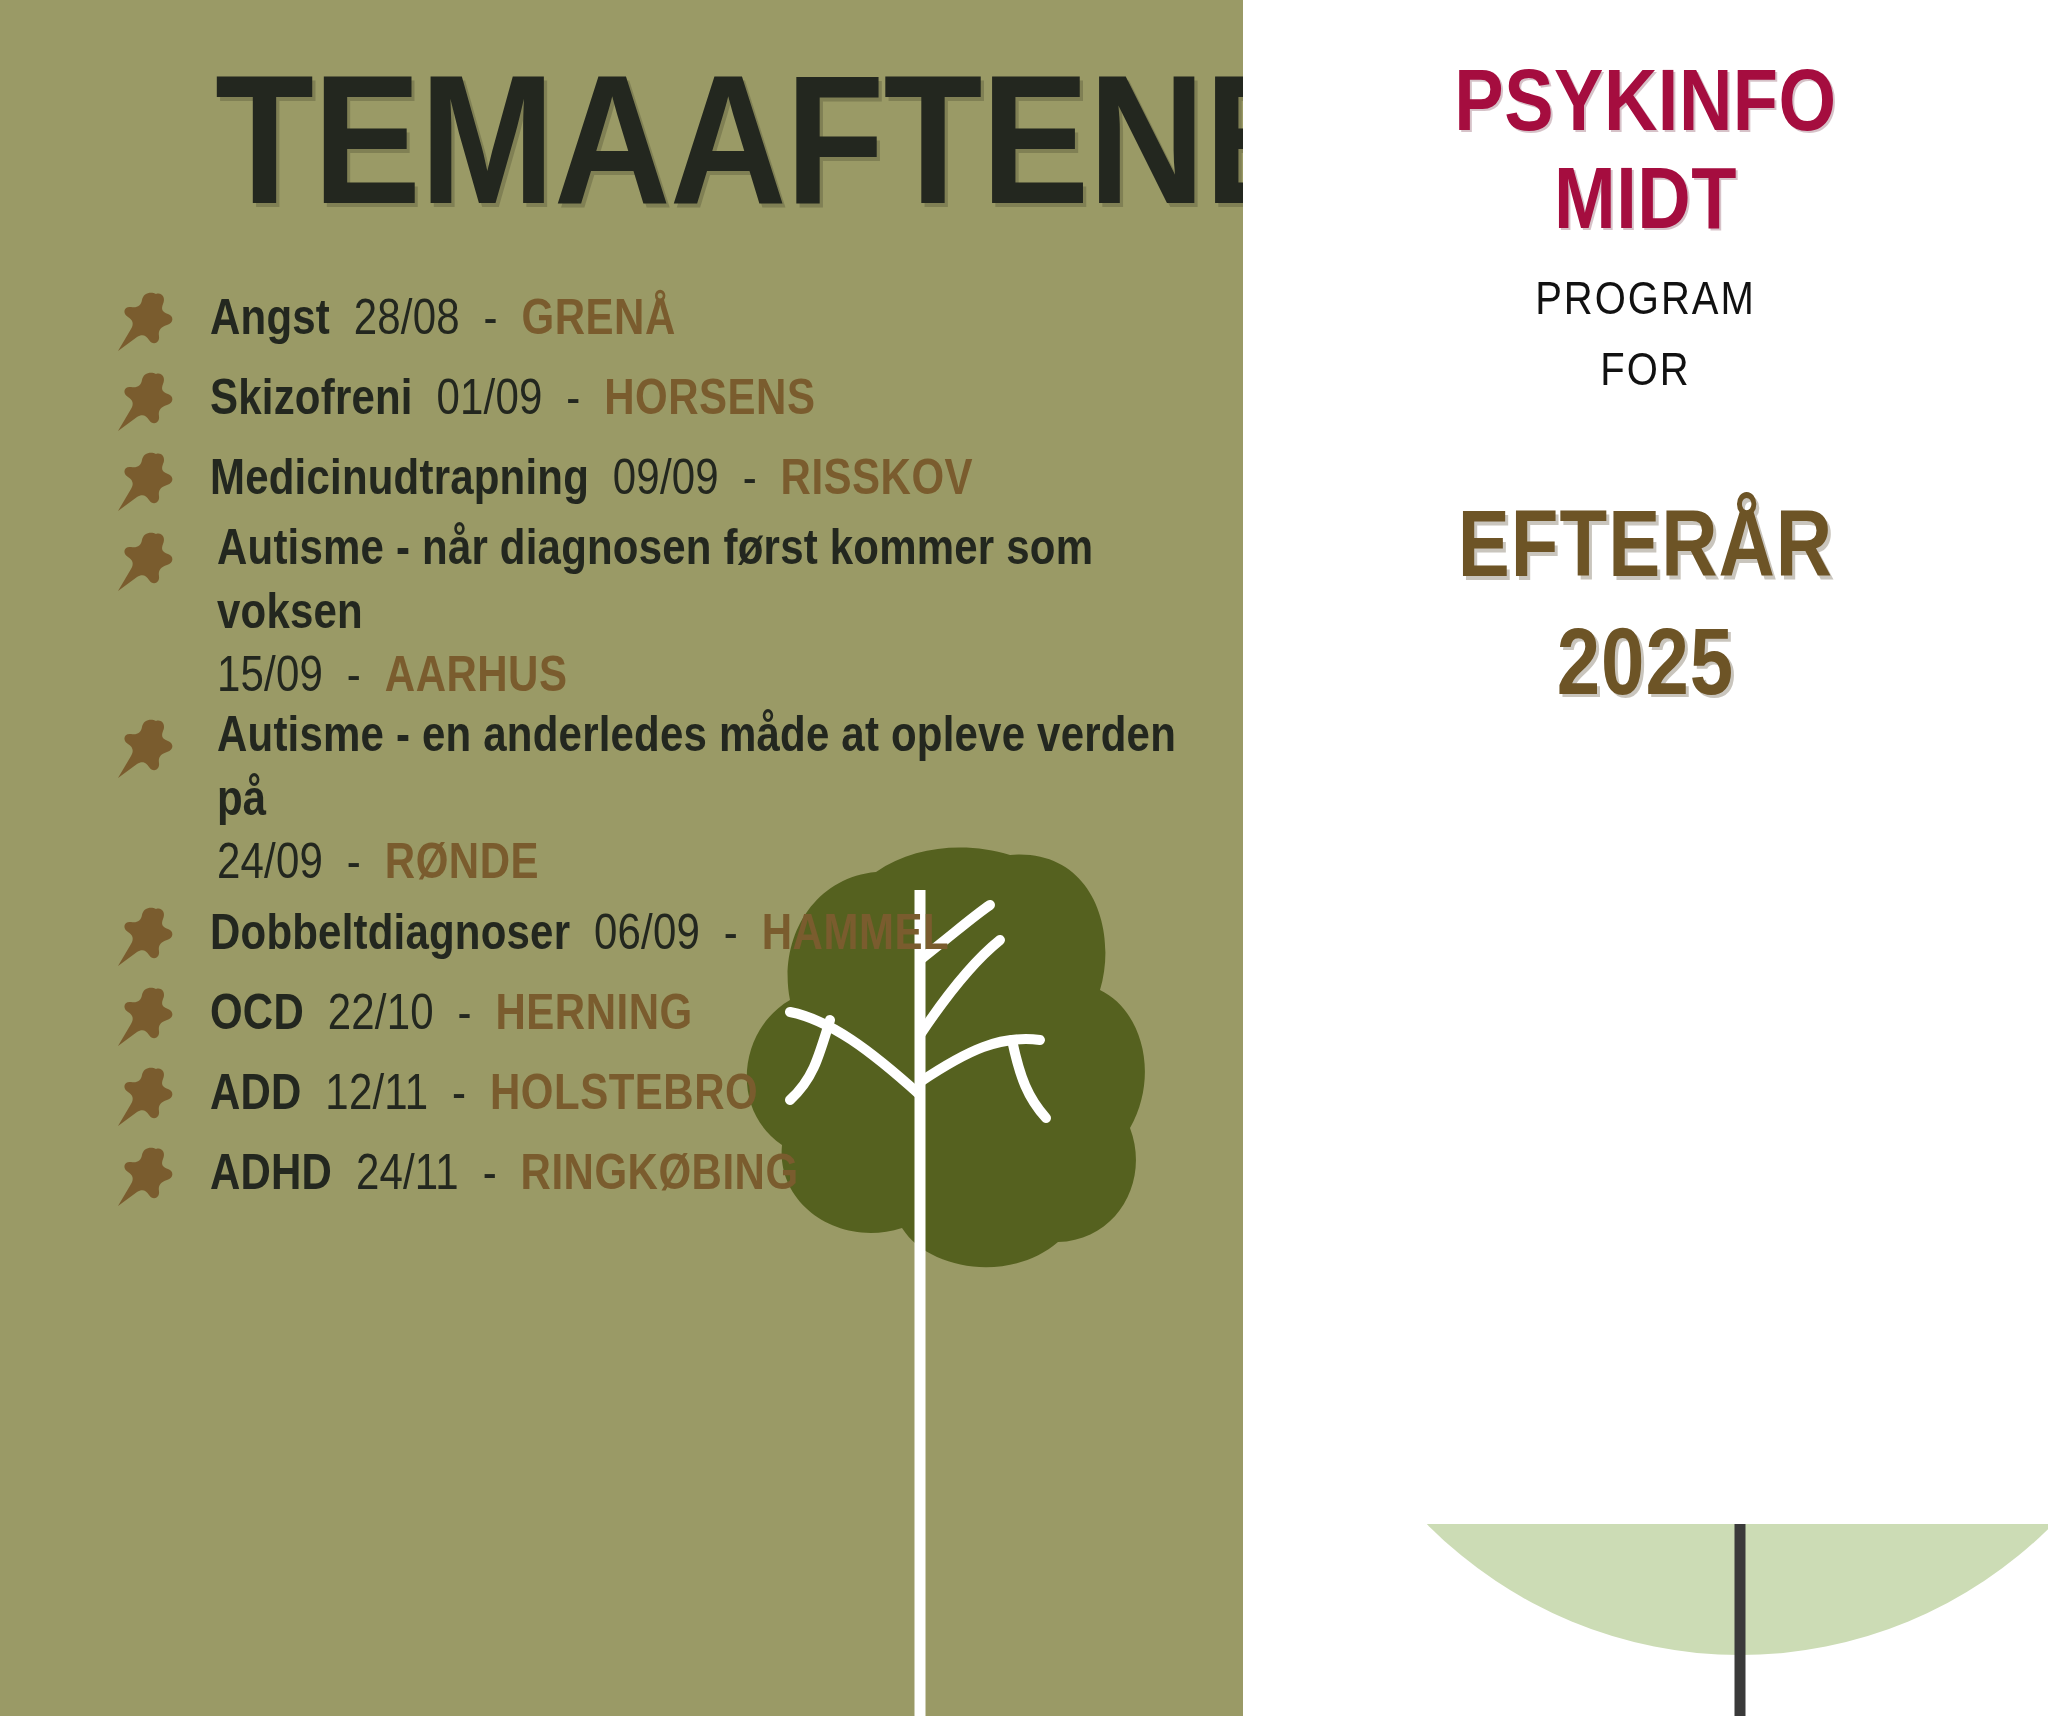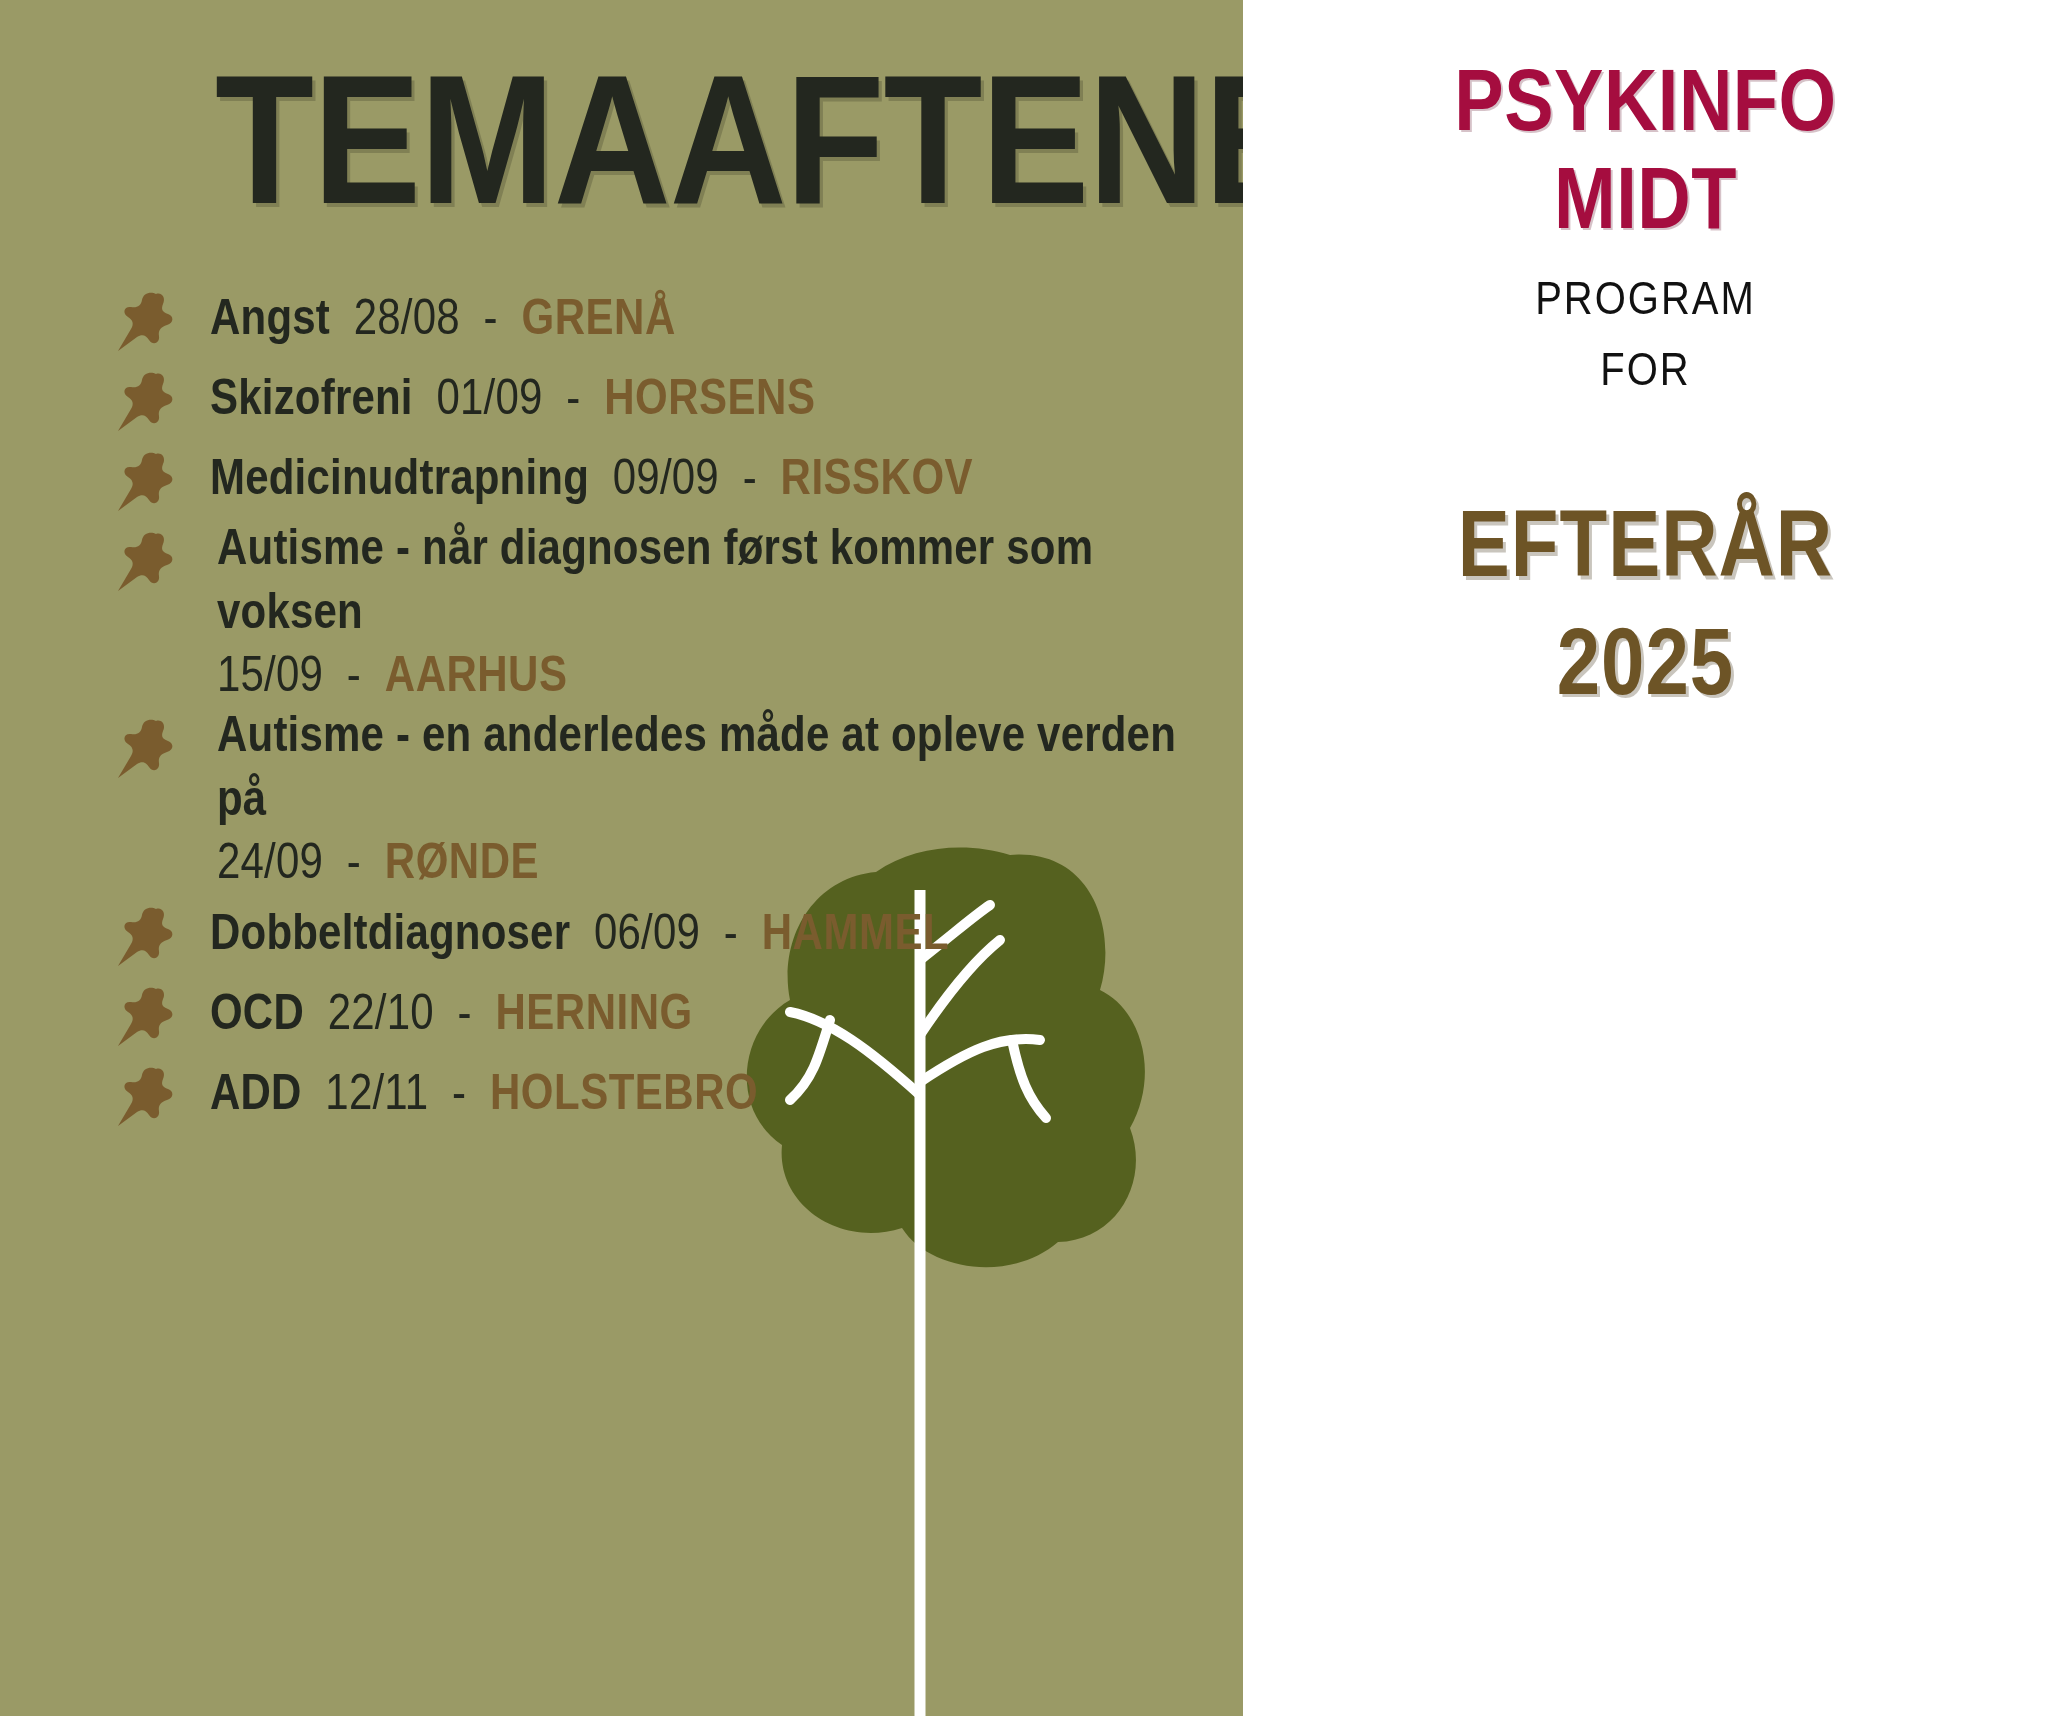--- a/index.html
+++ b/index.html
@@ -69,21 +69,21 @@
   }
   .topic{font-weight:bold;color:#23271f;}
   .date{font-weight:normal;color:#23271f;}
   .dash{font-weight:normal;color:#23271f;}
   .city{font-weight:bold;color:#7a5c2e;letter-spacing:.5px;}
 
   
   .right-col{
     position:absolute;
     left:1243px;top:0;
-    width:805px;height:1716px;
+    width:805px;height:1524px;
     background:#ffffff;
   }
   .brand{
     position:absolute;left:0;top:52px;width:805px;
     text-align:center;
     font-family:"Liberation Sans", sans-serif;
     font-weight:bold;
     font-size:74px;
     line-height:1.12;
     color:#a50d3f;
@@ -290,20 +290,33 @@
           </svg>
       </span>
       <span class="row-text">
         <span class="topic">ADD</span>
         <span>&nbsp;</span><span class="date">12/11</span>
         <span>&nbsp;</span><span class="dash">-</span>
         <span>&nbsp;</span><span class="city">HOLSTEBRO</span>
       </span>
     </div>
 
+    <div class="row">
+      <span class="pin">
+        <svg width="70" height="62" viewBox="0 0 70 62">
+            <path fill="#7a5c2e" d="M40 4 C46 2 50 8 47 14 C45 19 46 22 52 24 C58 26 58 33 51 35 C45 37 42 40 43 46 C44 53 37 56 33 50 C30 45 26 44 21 47 L2 61 L15 39 C18 34 17 30 12 27 C6 23 8 16 15 17 C21 18 25 16 26 10 C27 3 35 1 40 4 Z"></path>
+          </svg>
+      </span>
+      <span class="row-text">
+        <span class="topic">ADHD</span>
+        <span>&nbsp;</span><span class="date">24/11</span>
+        <span>&nbsp;</span><span class="dash">-</span>
+        <span>&nbsp;</span><span class="city">RINGKØBING</span>
+      </span>
+    </div>
 
   </div>
 
   <div class="right-col">
     <div class="brand">
       <span>PSYKINFO</span>
       <span class="l2">MIDT</span>
     </div>
     <div class="program">
       <span>PROGRAM</span>

